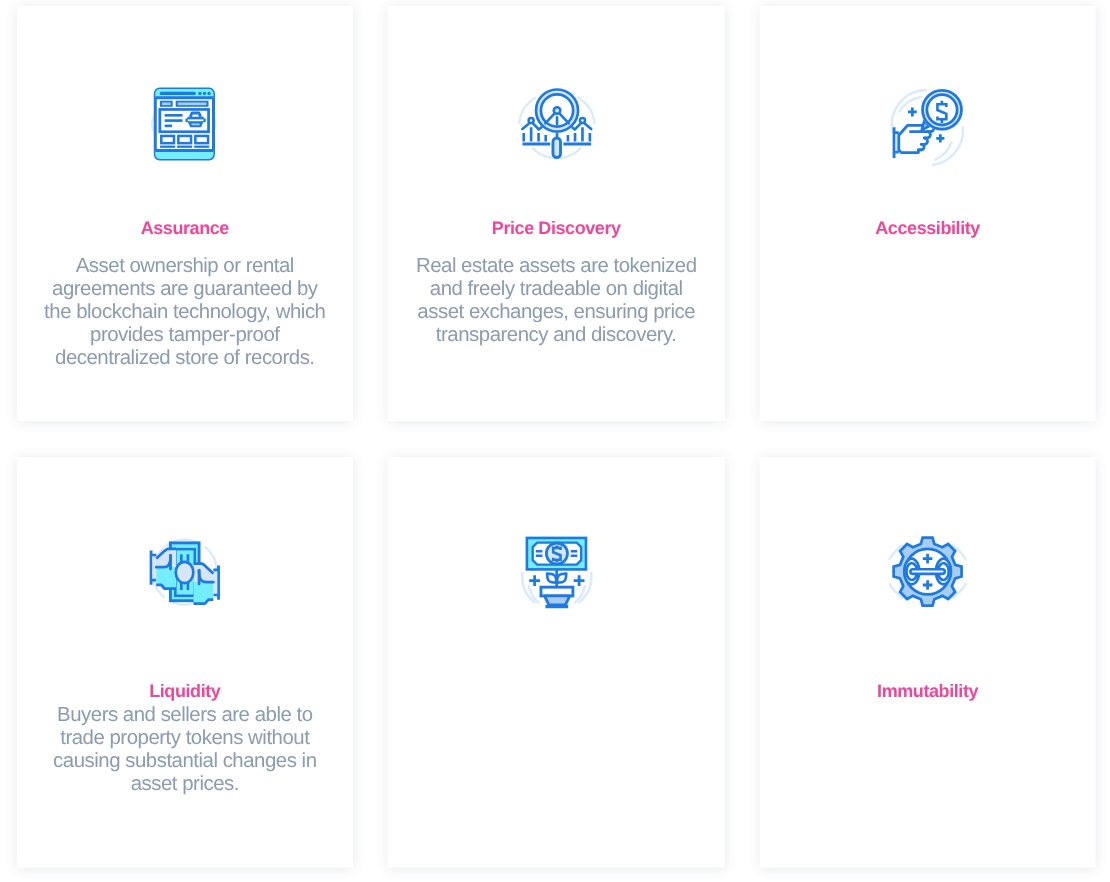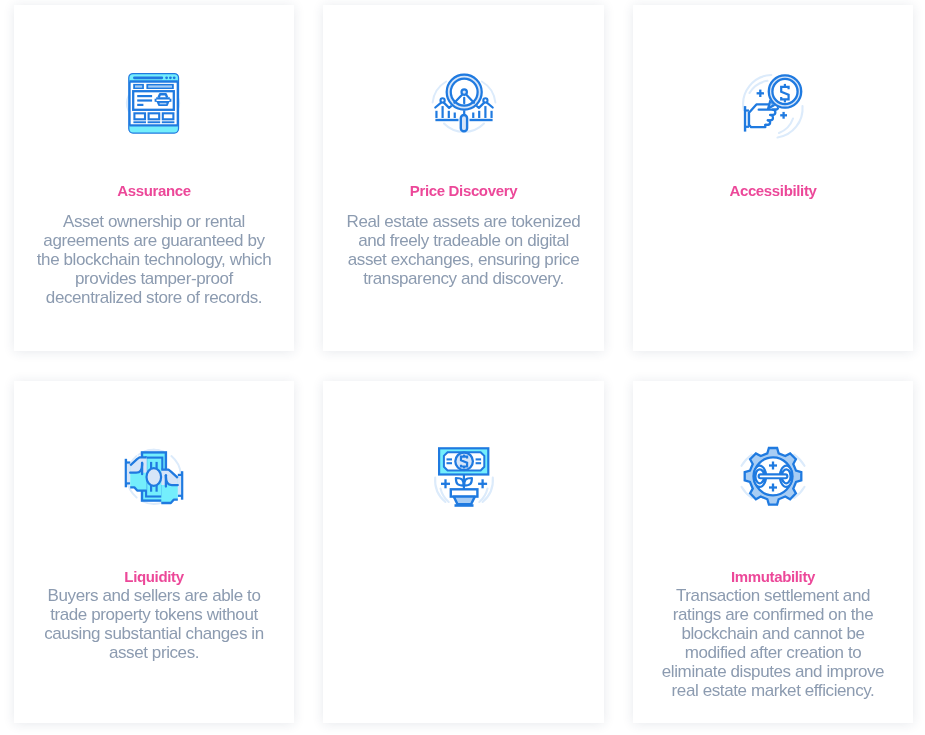--- a/index.html
+++ b/index.html
@@ -306,15 +306,14 @@
   </g>
 
   <path d="M 29.99 28.35 A 6.3 10.6 0 1 0 29.99 32.25 L 28.03 32.25 A 4.4 7.0 0 1 1 28.03 28.35 Z" fill="#ffffff" stroke="#1f7ae0" stroke-width="2.2" stroke-linejoin="round"></path>
 
   <path d="M 44.01 28.35 A 6.3 10.6 0 1 1 44.01 32.25 L 45.97 32.25 A 4.4 7.0 0 1 0 45.97 28.35 Z" fill="#ffffff" stroke="#1f7ae0" stroke-width="2.2" stroke-linejoin="round"></path>
 
   <path d="M24.6 28.35 H49.4 a1.95 1.95 0 0 1 0 3.9 H24.6 a1.95 1.95 0 0 1 0 -3.9 Z" fill="#ffffff" stroke="#1f7ae0" stroke-width="2.2" stroke-linejoin="round"></path>
 </svg>
     </div>
     <h3 class="card-title">Immutability</h3>
-    <p class="card-desc">Transaction settlement and ratings are confirmed on the blockchain and cannot be modified after creation to eliminate disputes and improve real estate market efficiency.</p>
   </div>
 </div>
 
 </body></html>

